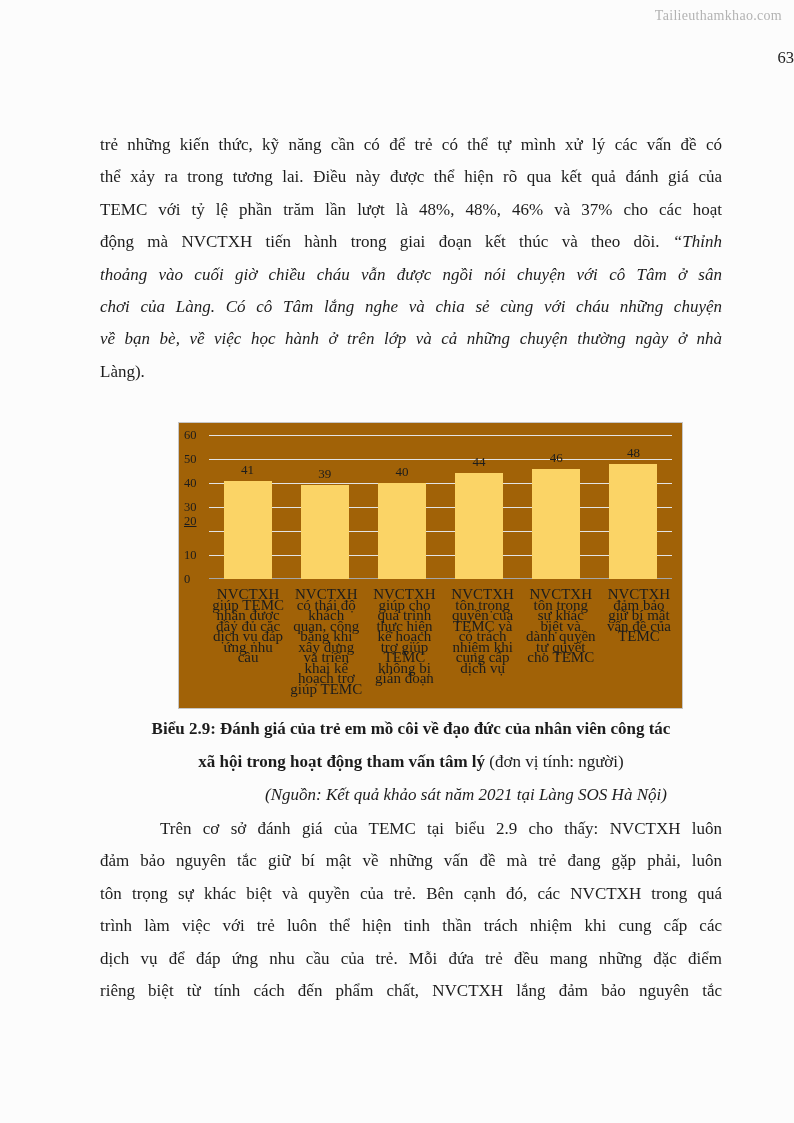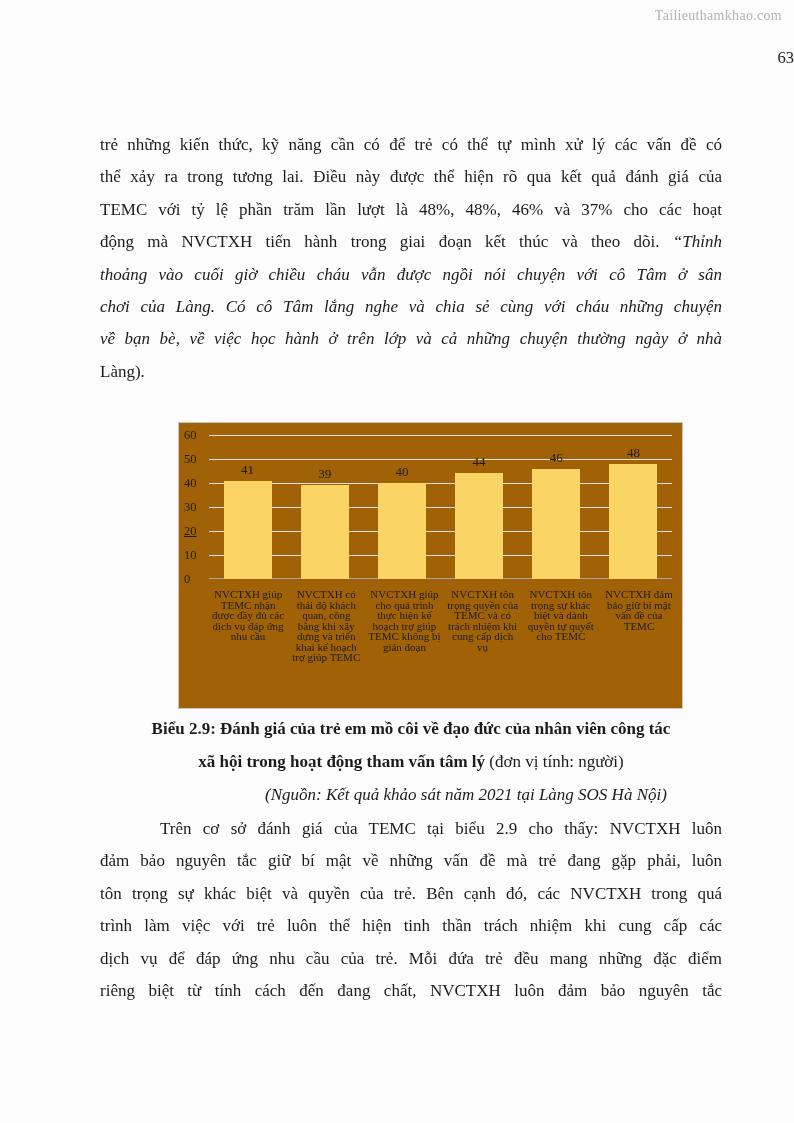--- a/index.html
+++ b/index.html
@@ -50,21 +50,21 @@
   .x-axis-line { position: absolute; left: 0; right: 0; bottom: 0; height: 1px; background: #a6a6a6; }
   .bars { position: absolute; left: 0; right: 0; top: 0; bottom: 0; display: flex; }
   .bar-slot { flex: 1; position: relative; display: flex; align-items: flex-end; justify-content: center; }
   .bar { width: 48px; }
   .bar-value { position: absolute; left: 0; right: 0; text-align: center; font-size: 13px; line-height: 14px; }
   .cats {
     position: absolute; left: 30px; right: 4px; top: 166px; display: flex;
   }
   .cat {
     flex: 1; padding: 0 3px;
-    font-size: 11px; line-height: 10.5px; text-align: center;
+    font-size: 15px; line-height: 10.5px; text-align: center;
   }
 </style>
 </head>
 <body>
 
 <div>
   <div class="watermark">Tailieuthamkhao.com</div>
   <div class="page-number">63</div>
 
   <div class="para para1">
@@ -77,21 +77,21 @@
       <div class="text-line justify"><span class="it">về bạn bè, về việc học hành ở trên lớp và cả những chuyện thường ngày ở nhà</span></div>
       <div class="text-line"><span>Làng).</span></div>
     </div>
 
   <div class="chart-frame">
     <div id="chart-y-axis">
         <div class="y-axis-label" style="top: 5px;">60</div>
         <div class="y-axis-label" style="top: 29px;">50</div>
         <div class="y-axis-label" style="top: 53px;">40</div>
         <div class="y-axis-label" style="top: 77px;">30</div>
-        <div class="y-axis-label" style="top: 101px; text-decoration: underline;">20</div>
+        <div class="y-axis-label" style="top: 91px; text-decoration: underline;">20</div>
         <div class="y-axis-label" style="top: 125px;">10</div>
         <div class="y-axis-label" style="top: 149px;">0</div>
       </div>
     <div class="plot" id="chart-plot">
         <div class="gridline" style="top: 0px; background: rgb(227, 227, 227);"></div>
         <div class="gridline" style="top: 24px; background: rgb(227, 227, 227);"></div>
         <div class="gridline" style="top: 48px; background: rgb(227, 227, 227);"></div>
         <div class="gridline" style="top: 72px; background: rgb(227, 227, 227);"></div>
         <div class="gridline" style="top: 96px; background: rgb(227, 227, 227);"></div>
         <div class="gridline" style="top: 120px; background: rgb(227, 227, 227);"></div>
@@ -138,15 +138,15 @@
       <div class="text-line center"><span class="bd">xã hội trong hoạt động tham vấn tâm lý </span><span>(đơn vị tính: người)</span></div>
       <div class="text-line" style="padding-left: 165px;"><span class="it">(Nguồn: Kết quả khảo sát năm 2021 tại Làng SOS Hà Nội)</span></div>
     </div>
 
   <div class="para para2">
       <div class="text-line justify" style="padding-left: 60px;"><span>Trên cơ sở đánh giá của TEMC tại biểu 2.9 cho thấy: NVCTXH luôn</span></div>
       <div class="text-line justify"><span>đảm bảo nguyên tắc giữ bí mật về những vấn đề mà trẻ đang gặp phải, luôn</span></div>
       <div class="text-line justify"><span>tôn trọng sự khác biệt và quyền của trẻ. Bên cạnh đó, các NVCTXH trong quá</span></div>
       <div class="text-line justify"><span>trình làm việc với trẻ luôn thể hiện tinh thần trách nhiệm khi cung cấp các</span></div>
       <div class="text-line justify"><span>dịch vụ để đáp ứng nhu cầu của trẻ. Mỗi đứa trẻ đều mang những đặc điểm</span></div>
-      <div class="text-line justify"><span>riêng biệt từ tính cách đến đang chất, NVCTXH luôn đảm bảo nguyên tắc</span></div>
+      <div class="text-line justify"><span>riêng biệt từ tính cách đến phẩm chất, NVCTXH lắng đảm bảo nguyên tắc</span></div>
     </div>
 </div>
 
 </body></html>

